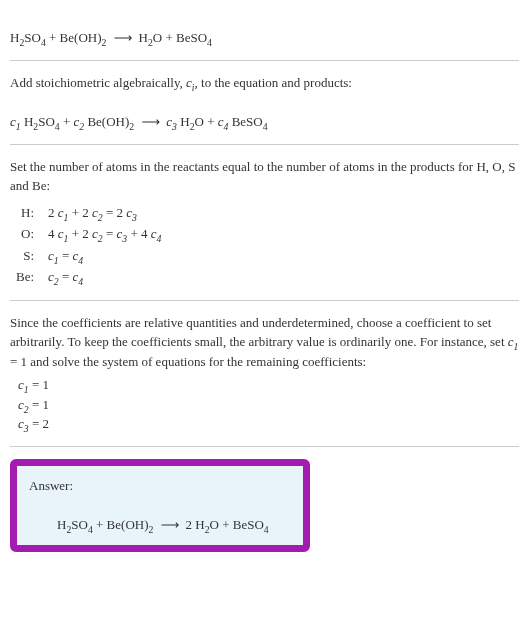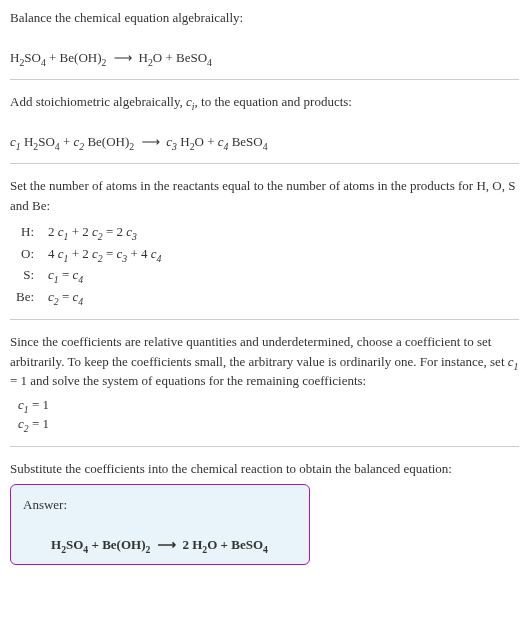--- a/index.html
+++ b/index.html
@@ -41,40 +41,38 @@
       padding-right: 8px;
     }
     .coef-list {
       margin-top: 4px;
       margin-left: 8px;
     }
     .coef-list div {
       line-height: 1.5;
     }
     .answer-box {
-      border: 1px solid #a21caf;
+      border: 7px solid #a21caf;
       background: #e8f4fa;
       border-radius: 6px;
       padding: 10px 12px;
       width: 300px;
       margin-top: 6px;
     }
     .answer-box .label {
       margin-bottom: 6px;
     }
     .answer-box .eq {
       padding-left: 28px;
-      font-weight: bold;
     }
   </style>
 </head>
 <body>
 
 <div class="section">
-  <div>Balance the chemical equation algebraically:</div>
   <div class="equation">
     <span><span>H</span><sub>2</sub><span>SO</span><sub>4</sub></span><span> + </span><span><span>Be(OH)</span><sub>2</sub></span>
     <span class="arrow">⟶</span>
     <span><span>H</span><sub>2</sub><span>O</span></span><span> + </span><span><span>BeSO</span><sub>4</sub></span>
   </div>
 </div>
 
 <hr class="sep">
 
 <div class="section">
@@ -120,27 +118,27 @@
 
 <hr class="sep">
 
 <div class="section">
   <div>
     <span>Since the coefficients are relative quantities and underdetermined, choose a coefficient to set arbitrarily. To keep the coefficients small, the arbitrary value is ordinarily one. For instance, set </span><span class="ci"><span>c</span><sub>1</sub></span><span> = 1 and solve the system of equations for the remaining coefficients:</span>
   </div>
   <div class="coef-list">
     <div><span class="ci"><span>c</span><sub>1</sub></span><span> = 1</span></div>
     <div><span class="ci"><span>c</span><sub>2</sub></span><span> = 1</span></div>
+    <div><span class="ci"><span>c</span><sub>3</sub></span><span> = 2</span></div>
   </div>
 </div>
 
 <hr class="sep">
 
 <div class="section">
-  <div>Substitute the coefficients into the chemical reaction to obtain the balanced equation:</div>
   <div class="answer-box">
     <div class="label">Answer:</div>
     <div class="eq equation">
       <span><span>H</span><sub>2</sub><span>SO</span><sub>4</sub></span><span> + </span><span><span>Be(OH)</span><sub>2</sub></span>
       <span class="arrow">⟶</span>
       <span>2 </span><span><span>H</span><sub>2</sub><span>O</span></span><span> + </span><span><span>BeSO</span><sub>4</sub></span>
     </div>
   </div>
 </div>
 

